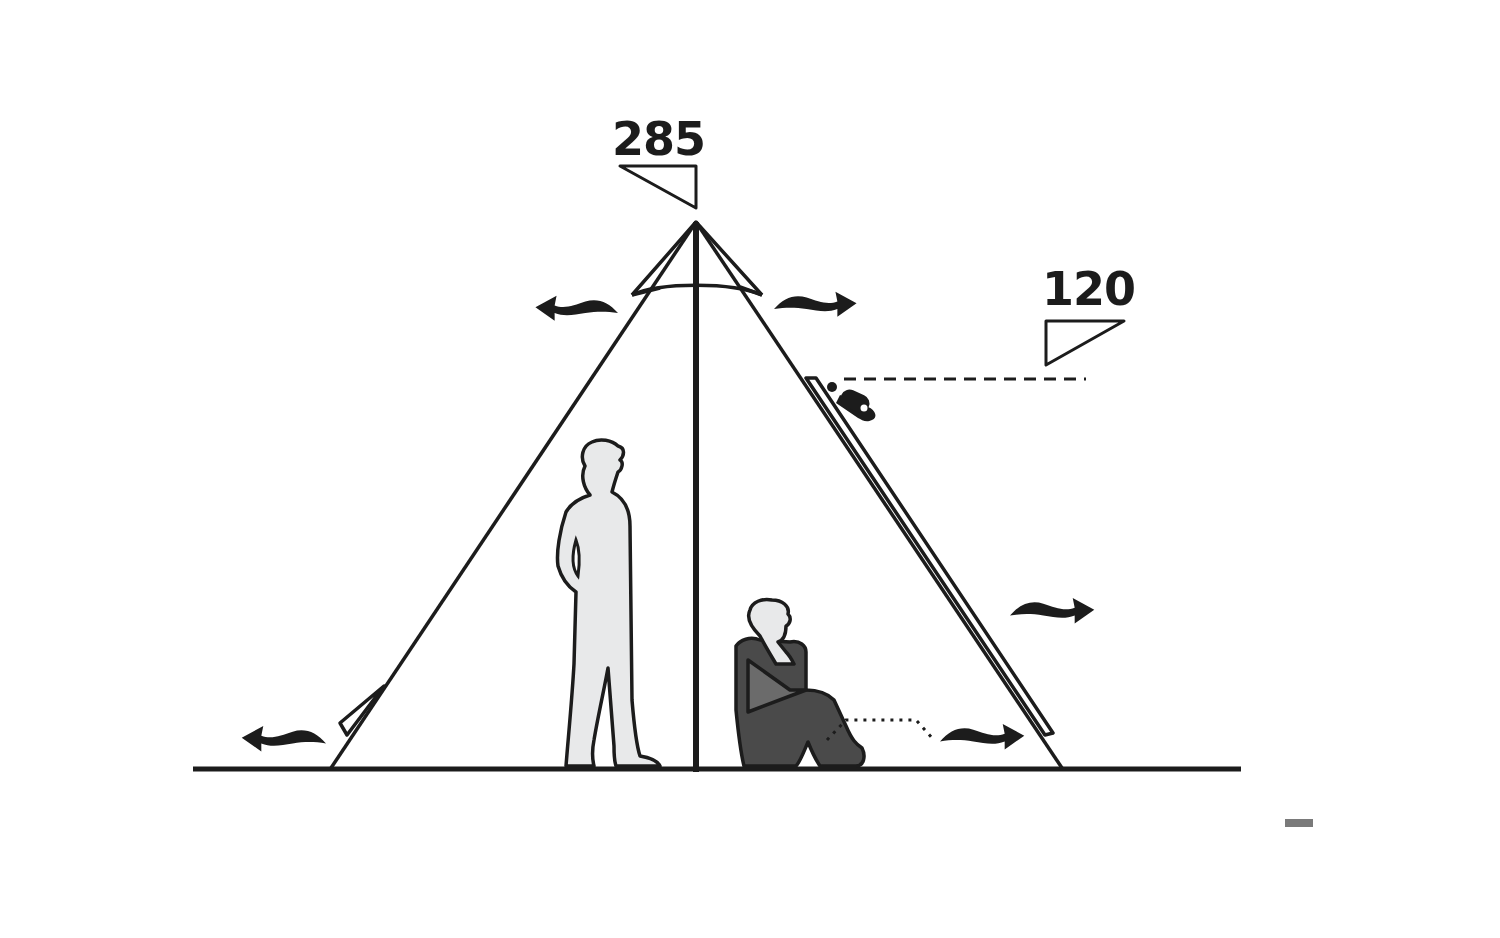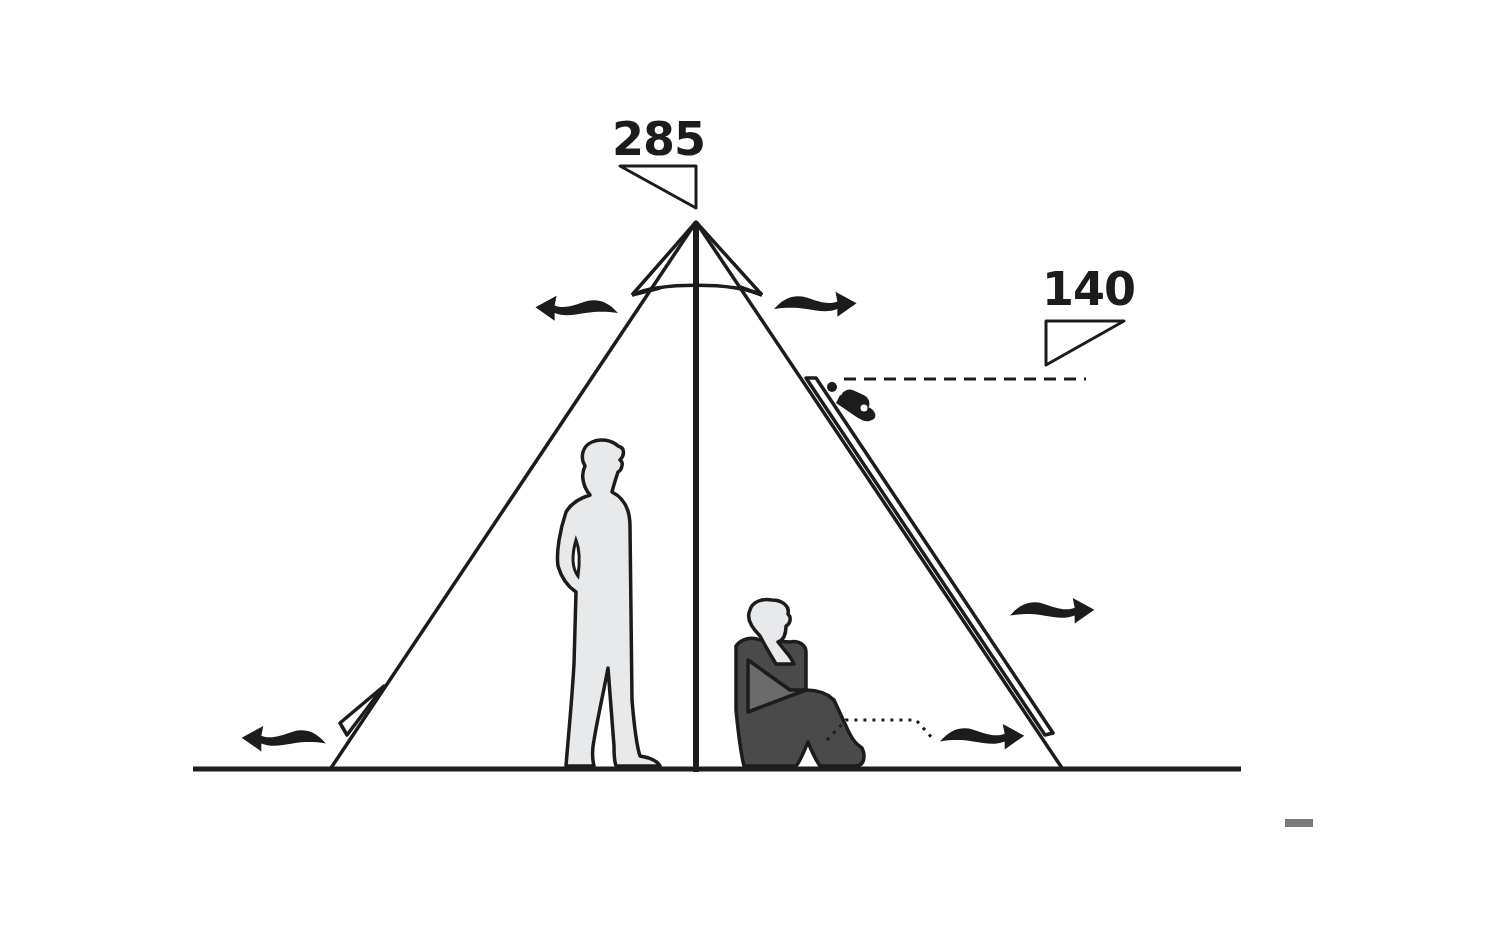--- a/index.html
+++ b/index.html
@@ -68,16 +68,16 @@
     <path d="M827,740 L846,720 L916,720 L934,740" fill="none" stroke="#1c1c1c" stroke-width="3" stroke-dasharray="3,6"></path>
 
     <use href="#wavy-arrow-right" fill="#1c1c1c" transform="translate(618,292) scale(-1,1) translate(0,0) scale(0.96)"></use>
     <use href="#wavy-arrow-right" fill="#1c1c1c" transform="translate(774,288) scale(0.96)"></use>
     <use href="#wavy-arrow-right" fill="#1c1c1c" transform="translate(1010,594) scale(0.98)"></use>
     <use href="#wavy-arrow-right" fill="#1c1c1c" transform="translate(940,720) scale(0.98)"></use>
     <use href="#wavy-arrow-right" fill="#1c1c1c" transform="translate(326,722) scale(-1,1) scale(0.98)"></use>
   </svg>
 
   <div class="dim-label" id="label-285">285</div>
-  <div class="dim-label" id="label-170">140</div>
+  <div class="dim-label" id="label-170">120</div>
 
   <div class="scroll-indicator"></div>
 </div>
 
 </body></html>

